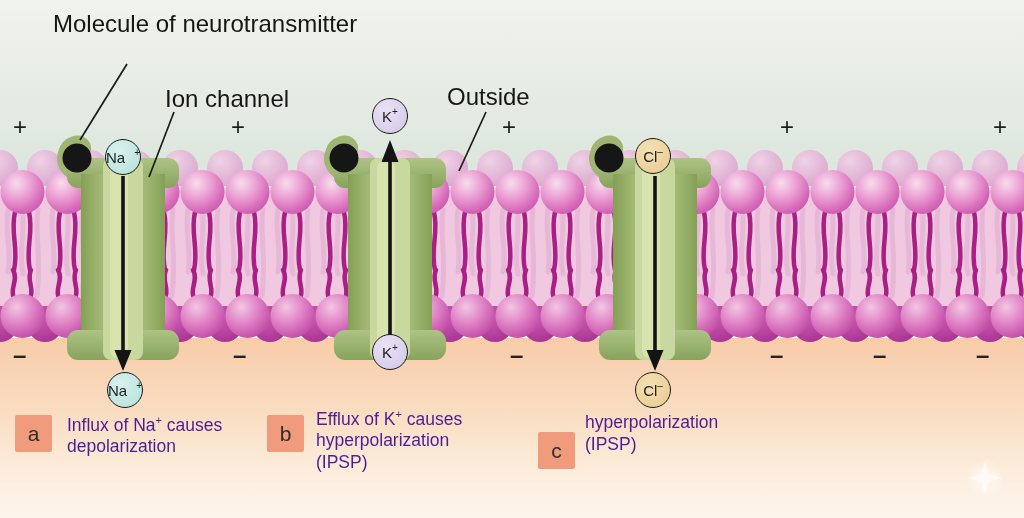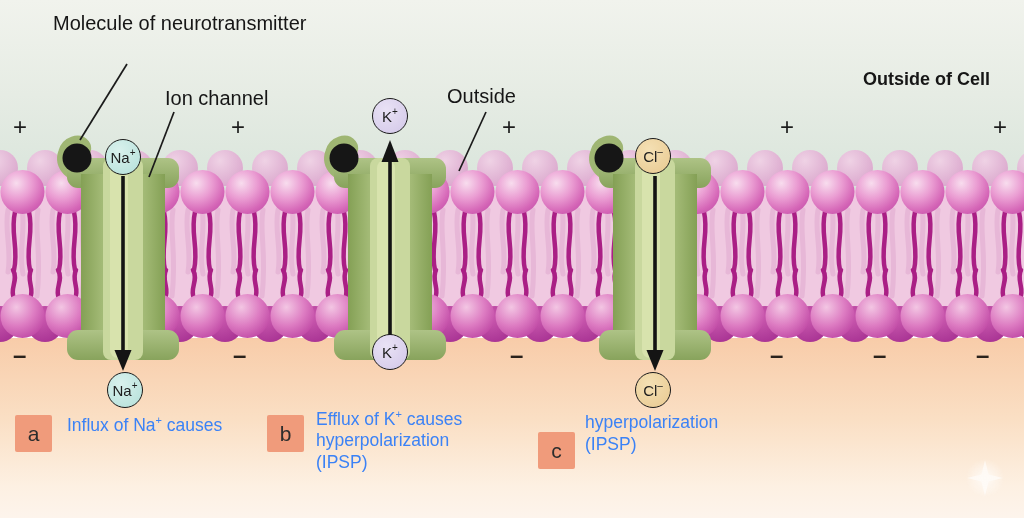--- a/index.html
+++ b/index.html
@@ -6,38 +6,38 @@
   .stage{
     position:relative;width:1024px;height:518px;overflow:hidden;
     font-family:"Liberation Sans", sans-serif;color:#141414;
   }
   .bg-outside{position:absolute;left:0;top:0;width:1024px;height:210px;
     background:linear-gradient(180deg,#f1f3ed 0%,#e6ece4 45%,#d6e3d9 100%);}
   .bg-inside{position:absolute;left:0;top:338px;width:1024px;height:180px;
     background:linear-gradient(180deg,#f8cca9 0%,#fadfc4 45%,#fdf0e2 82%,#fdf4ec 100%);}
   .membrane-svg{position:absolute;left:0;top:148px;}
   .overlay-svg{position:absolute;left:0;top:0;}
-  .txt{position:absolute;font-size:20px;line-height:21.5px;color:#161616;white-space:nowrap;}
+  .txt{position:absolute;font-size:24px;line-height:21.5px;color:#161616;white-space:nowrap;}
   .bold{font-weight:bold;font-size:18px;}
   .plus{position:absolute;font-size:24px;font-weight:400;color:#1c1c1c;}
   .minus{position:absolute;font-size:24px;font-weight:bold;color:#2a221c;}
   .ion{
     position:absolute;width:36px;height:36px;border-radius:50%;
     border:1.7px solid #1a1a1a;display:flex;align-items:center;justify-content:center;
     font-size:15px;color:#1d1d1d;box-sizing:border-box;
   }
   .ion sup{font-size:10px;line-height:10px;margin-top:-8px;}
-  .ion.na{background:radial-gradient(circle at 38% 32%,#d9f1ed,#bfe5df 70%,#aedad4);}
+  .ion.na{background:radial-gradient(circle at 38% 32%,#d9f1ed,#bfe5df 70%,#aedad4);justify-content:space-between;}
   .ion.k{background:radial-gradient(circle at 38% 32%,#e9e2f5,#d9cfec 70%,#cbc0e2);}
   .ion.cl{background:radial-gradient(circle at 38% 32%,#f4e0b4,#ecd09b 70%,#e3c289);}
   .marker{
     position:absolute;width:37px;height:37px;background:#f09b7b;border-radius:2px;
     display:flex;align-items:center;justify-content:center;font-size:21px;color:#2d2d2d;
   }
-  .cap{position:absolute;font-size:17.5px;line-height:21.5px;color:#3b82f6;white-space:nowrap;}
+  .cap{position:absolute;font-size:17.5px;line-height:21.5px;color:#4c1d95;white-space:nowrap;}
   .cap sup{font-size:11px;}
   .sparkle{position:absolute;left:963px;top:456px;width:44px;height:44px;opacity:.75;
     background:radial-gradient(circle, rgba(255,255,255,.95) 0%, rgba(255,255,255,0) 62%);}
   .sparkle::after{content:"";position:absolute;inset:4px;background:#fff;opacity:.85;filter:blur(2px);
     clip-path:polygon(50% 0,60% 40%,100% 50%,60% 60%,50% 100%,40% 60%,0 50%,40% 40%);}
 </style>
 </head>
 <body>
 
 <div class="stage">
@@ -173,25 +173,25 @@
   <span class="minus" style="left:510px;top:341px">–</span>
   <span class="minus" style="left:770px;top:341px">–</span>
   <span class="minus" style="left:873px;top:341px">–</span>
   <span class="minus" style="left:976px;top:341px">–</span>
 
   <div class="txt" style="left:53px;top:13px">
     <div>Molecule of neurotransmitter</div>
   </div>
   <div class="txt" style="left:165px;top:88px">Ion channel</div>
   <div class="txt" style="left:447px;top:86px">Outside</div>
-  <div class="txt bold" style="left:863px;top:69px">Outside of Cell</div>
 
   <div class="marker" style="left:15px;top:415px">a</div>
   <div class="cap" style="left:67px;top:410px">
     <div><span>Influx of Na</span><sup>+</sup><span> causes</span></div>
+    <div>depolarization</div>
   </div>
 
   <div class="marker" style="left:267px;top:415px">b</div>
   <div class="cap" style="left:316px;top:404px">
     <div><span>Efflux of K</span><sup>+</sup><span> causes</span></div>
     <div>hyperpolarization</div>
     <div>(IPSP)</div>
   </div>
 
   <div class="marker" style="left:538px;top:432px">c</div>

